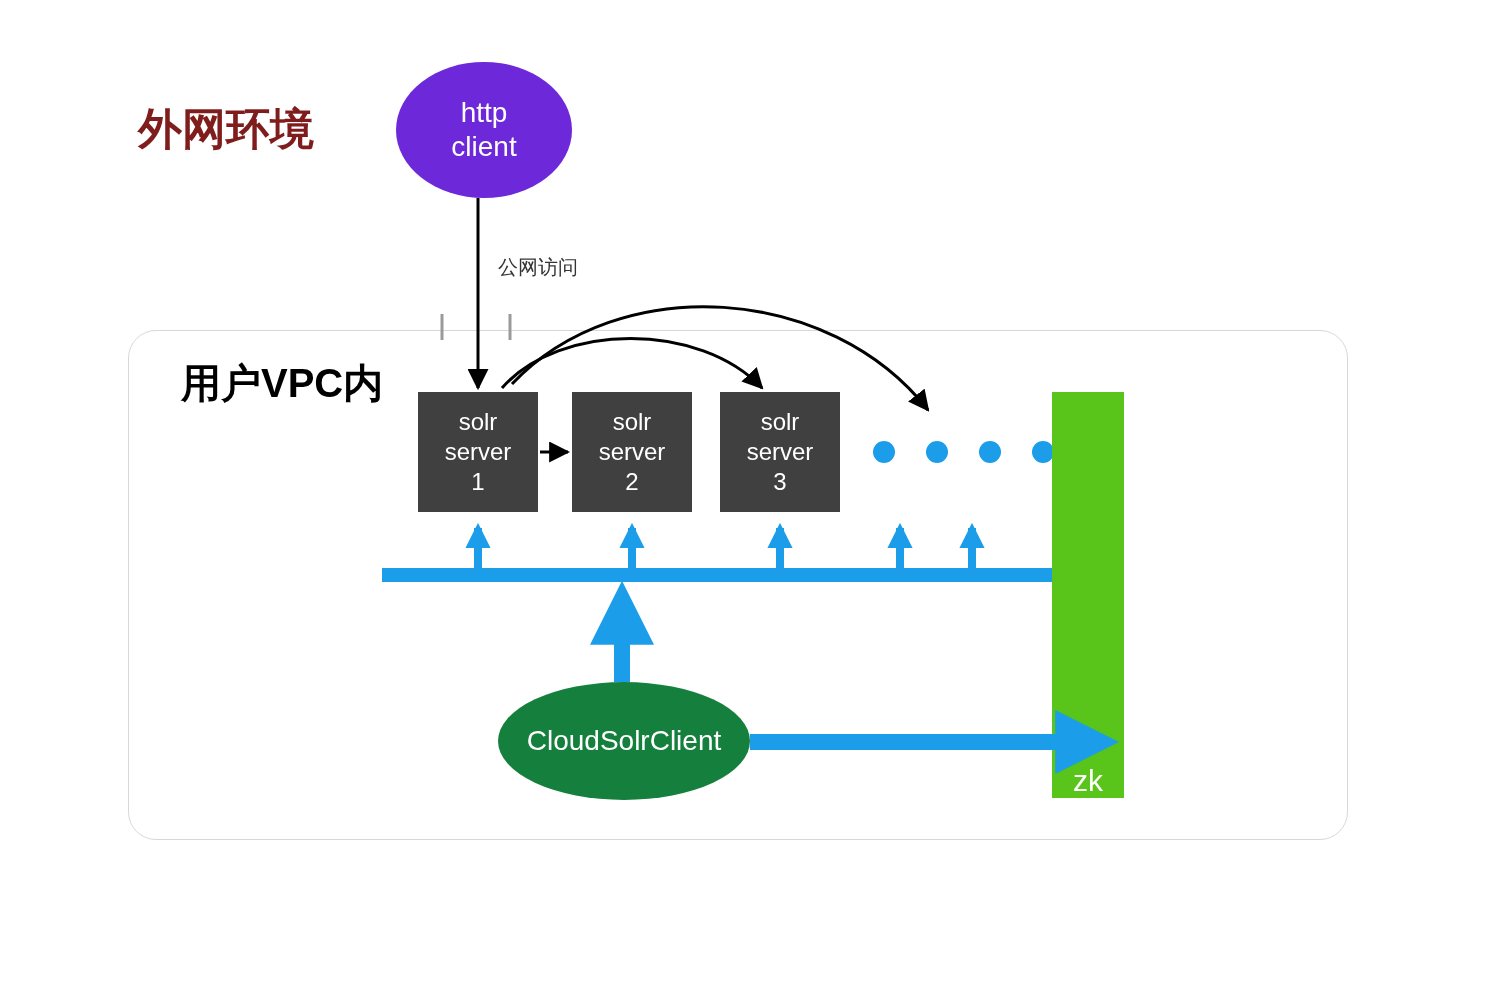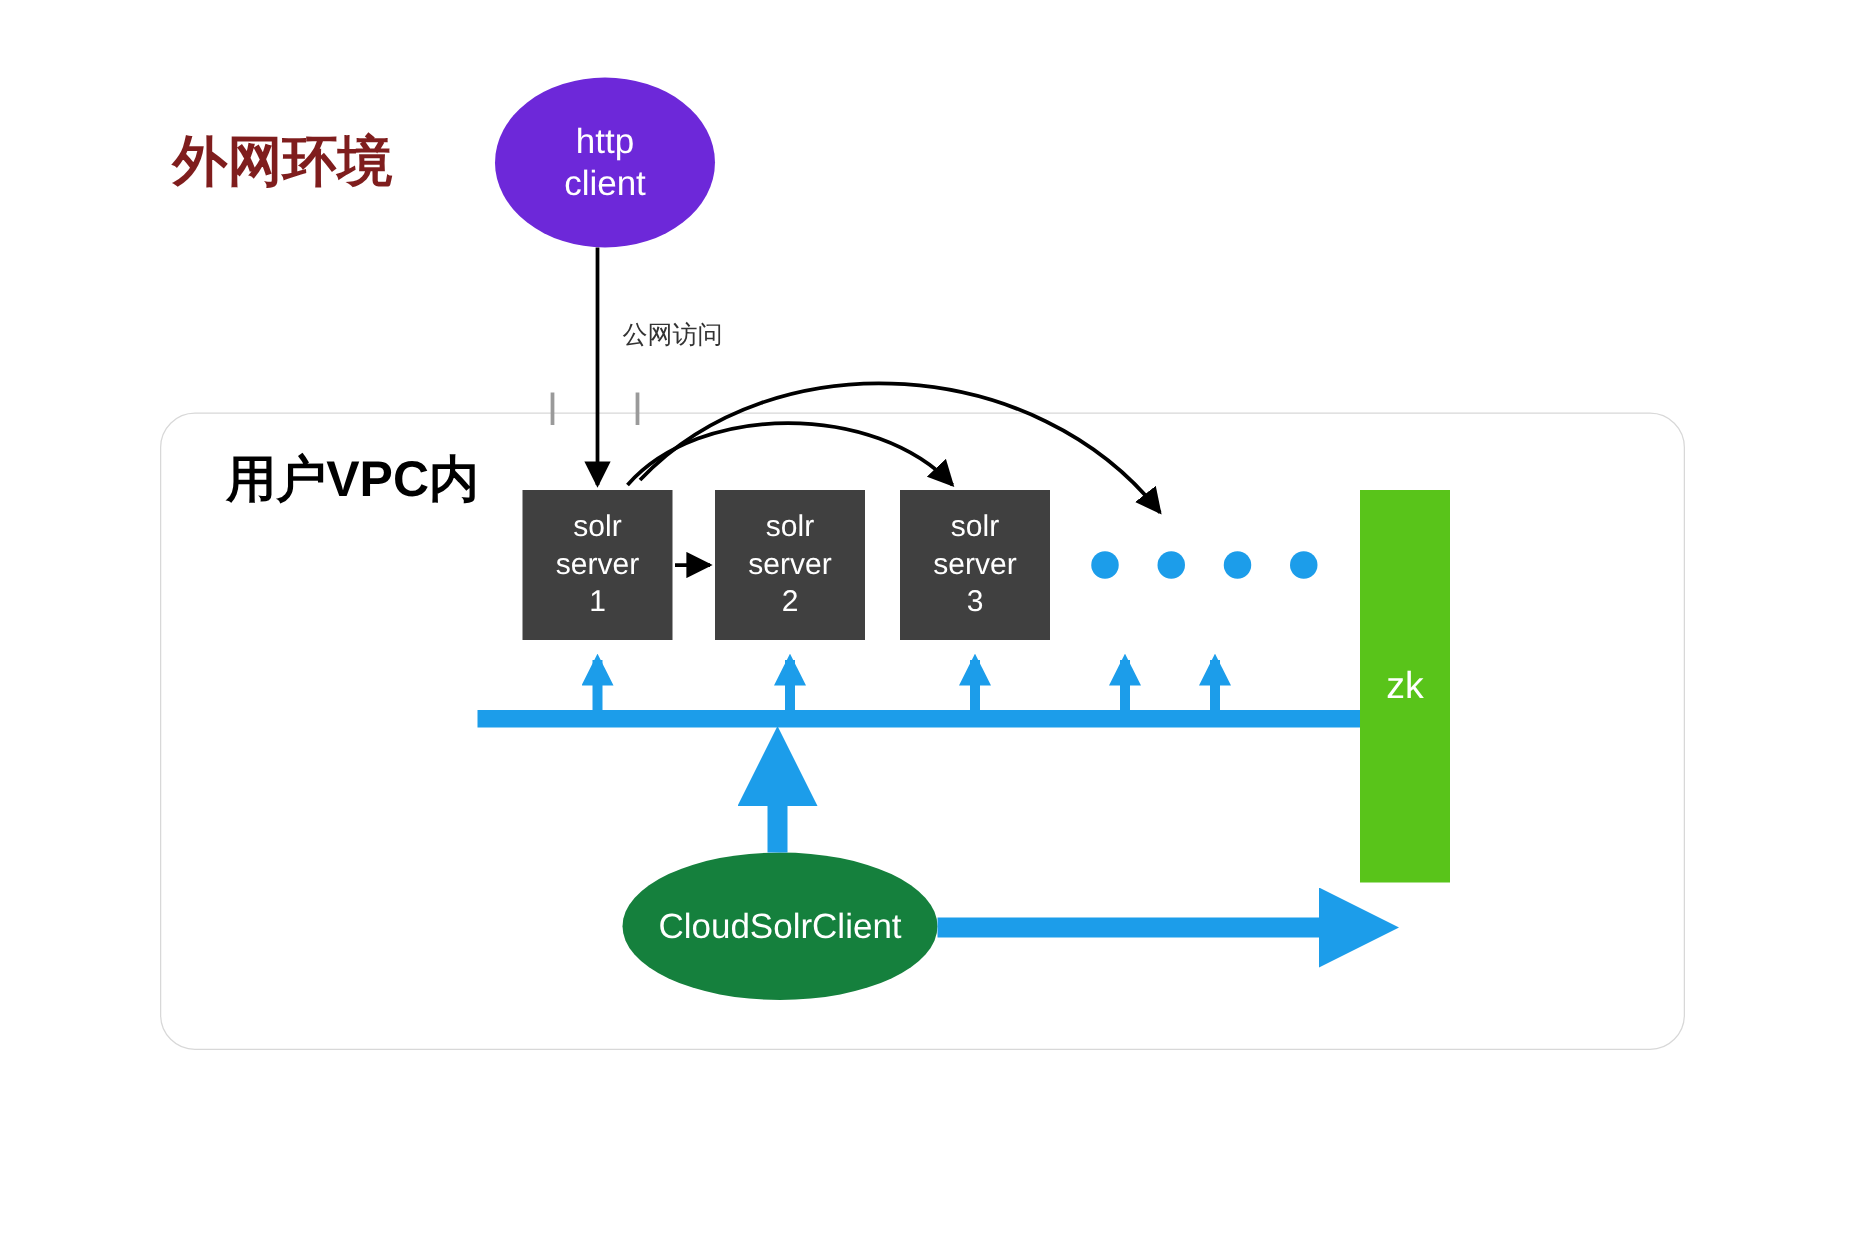--- a/index.html
+++ b/index.html
@@ -129,21 +129,21 @@
 3</span>
   </div>
 
   <div class="dot" style="left:873px; top:441px;"></div>
   <div class="dot" style="left:926px; top:441px;"></div>
   <div class="dot" style="left:979px; top:441px;"></div>
   <div class="dot" style="left:1032px; top:441px;"></div>
 
   <div class="bus" style="left:382px; top:568px; width:720px;"></div>
 
-  <div class="zk-box" style="left:1088px; top:392px; width:72px; height:314px;">
+  <div class="zk-box" style="left:1052px; top:392px; width:72px; height:406px;align-items:flex-end;">
     <span>zk</span>
   </div>
 
   <div class="ellipse cloudclient" style="left:498px; top:682px; width:252px; height:118px;">
     <span>CloudSolrClient</span>
   </div>
 
   <svg class="overlay" width="1490" height="992">
     <defs>
       <marker id="arrow-black" viewBox="0 0 10 10" refX="9" refY="5" markerWidth="7" markerHeight="7" orient="auto-start-reverse">

